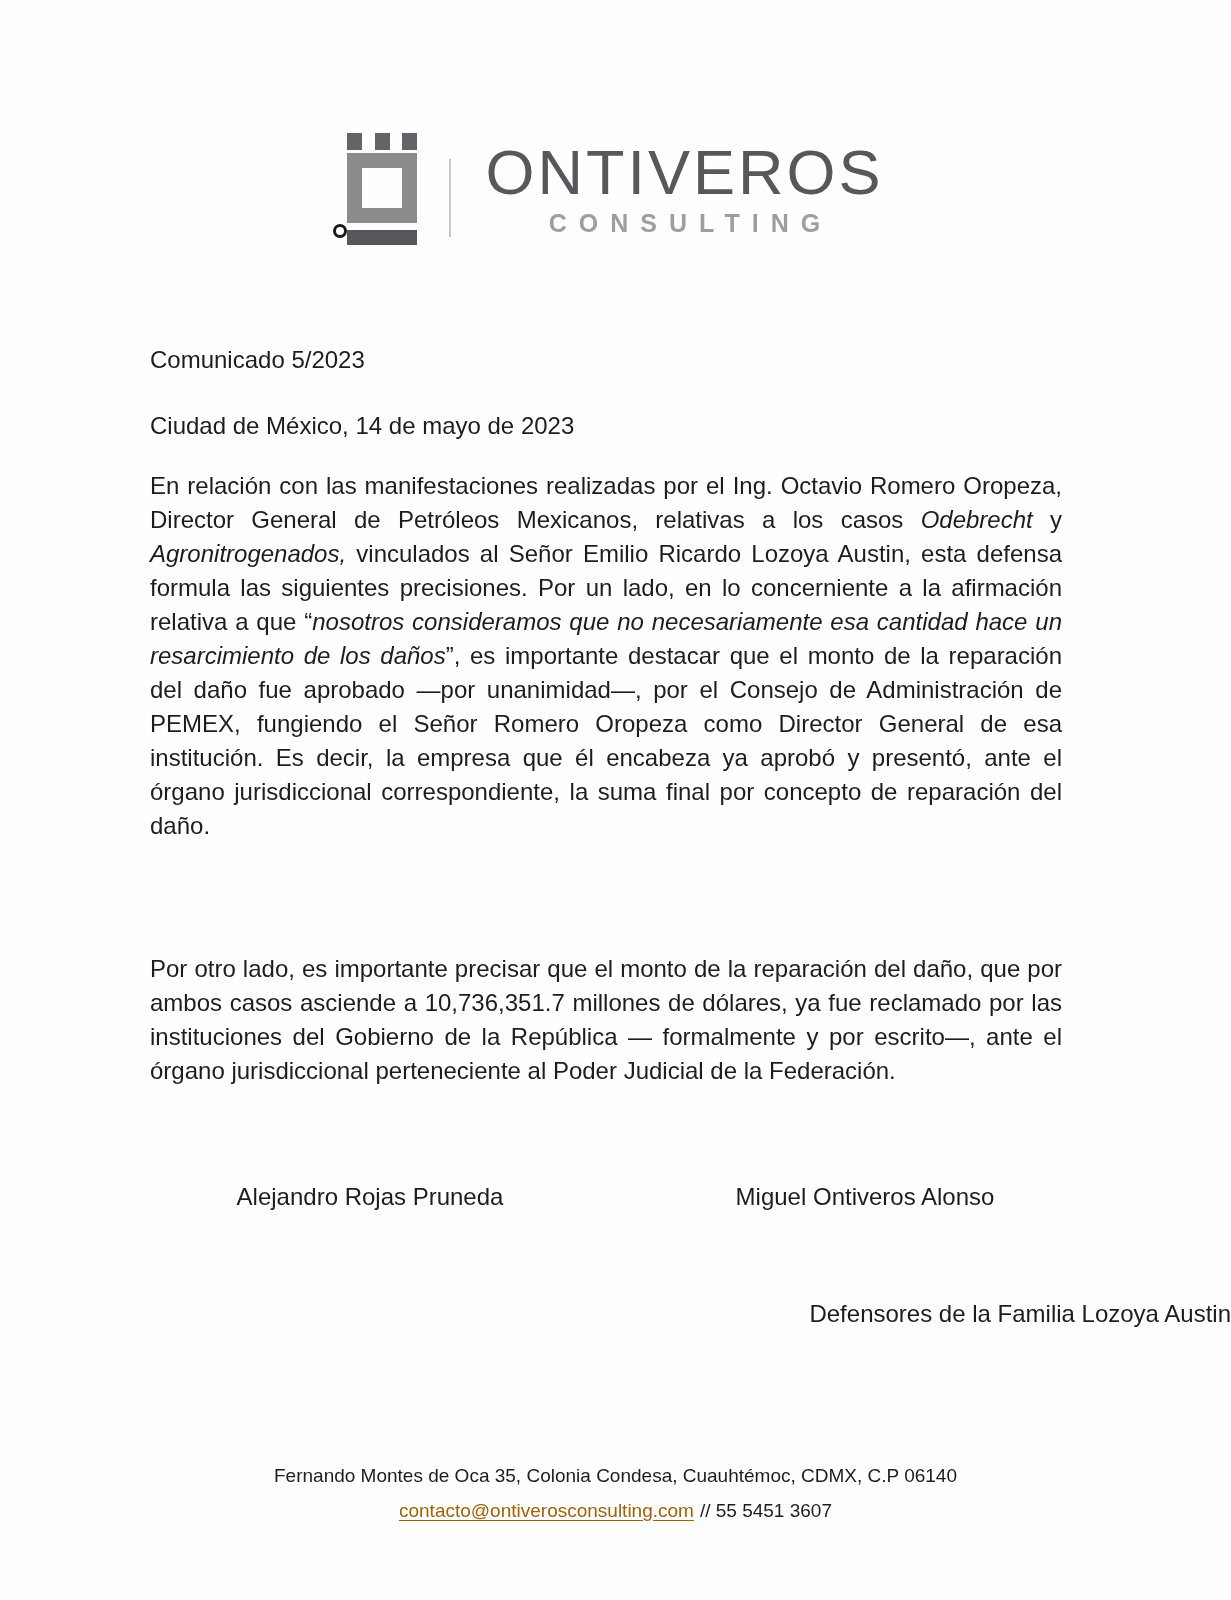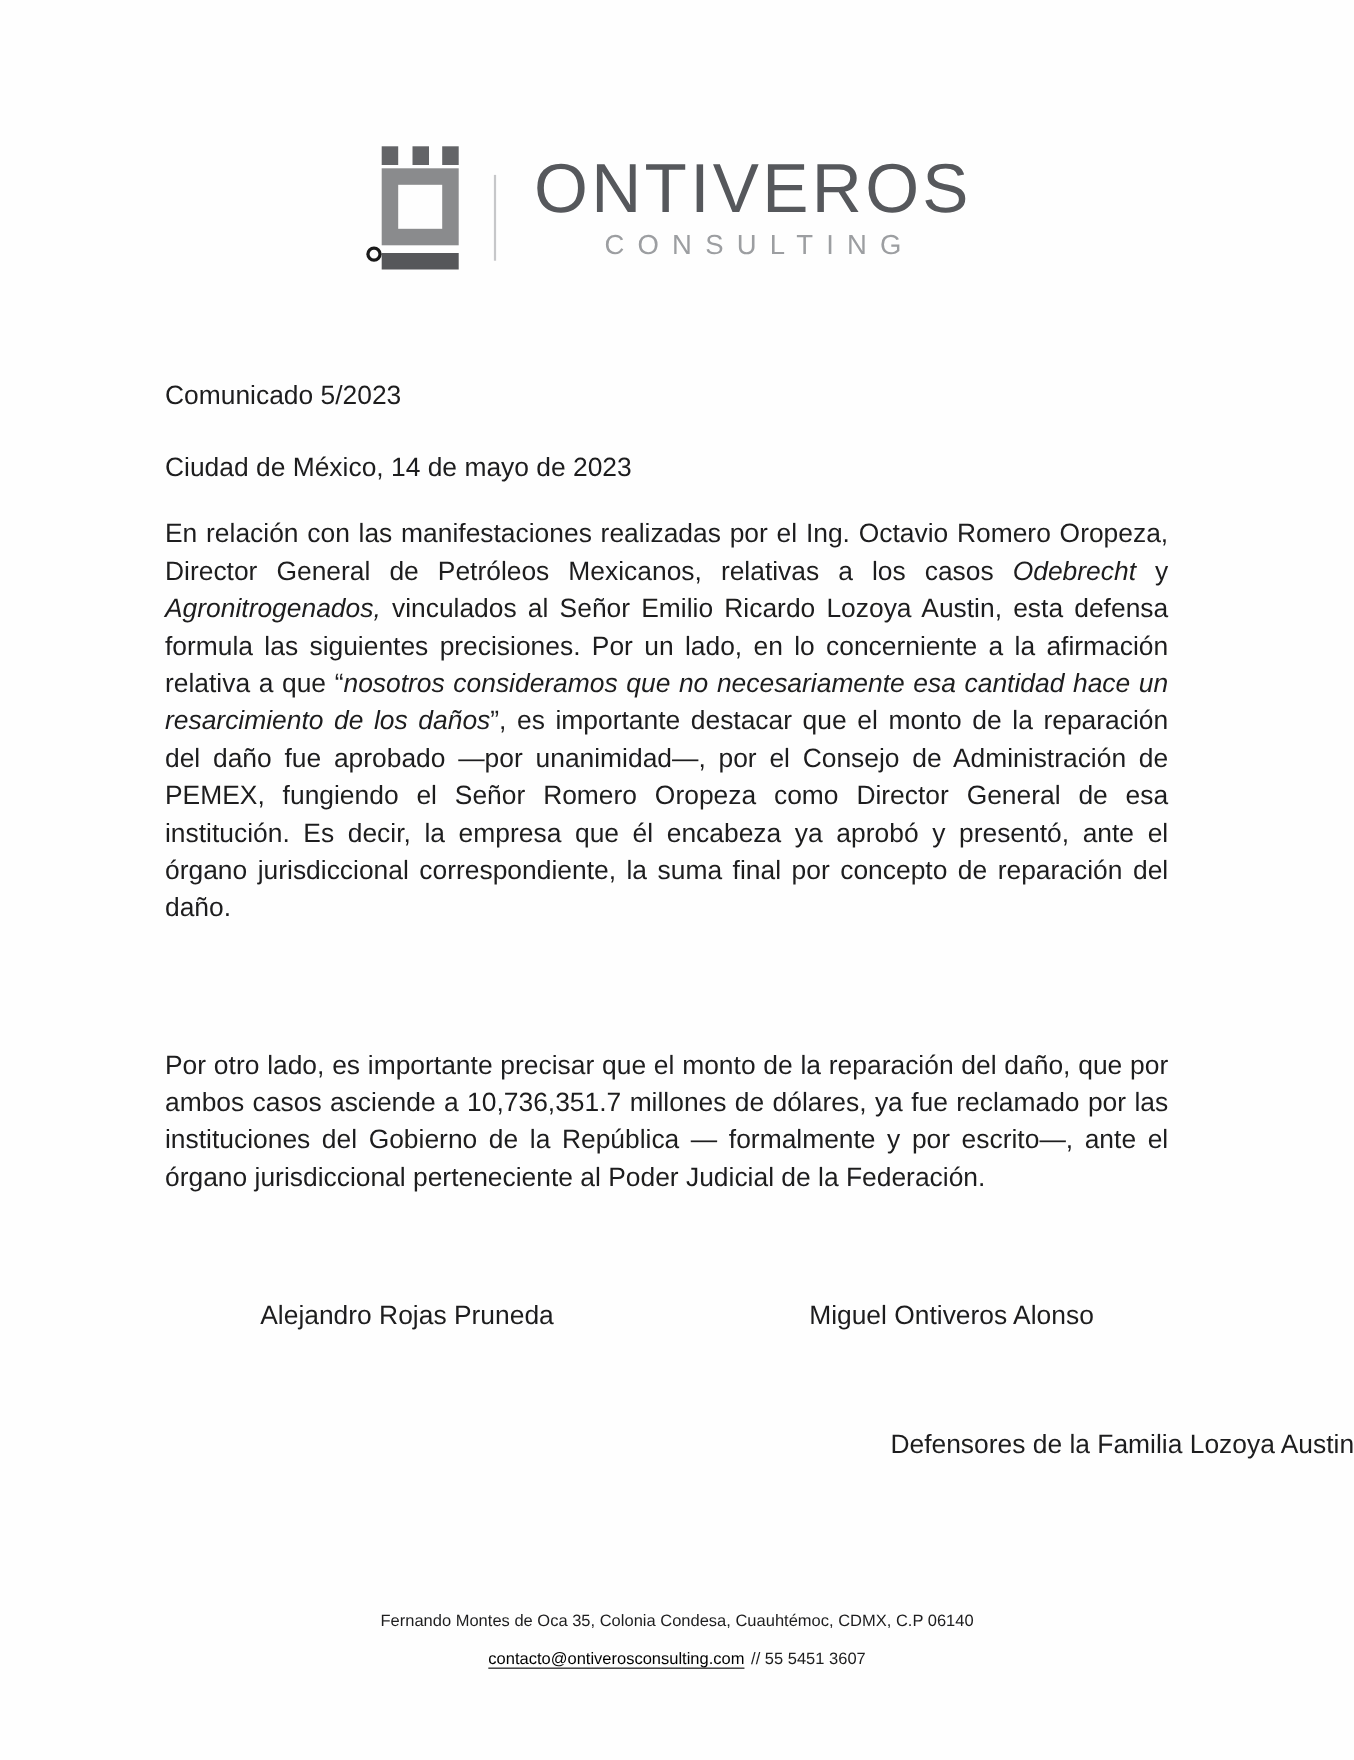--- a/index.html
+++ b/index.html
@@ -61,21 +61,21 @@
     font-size: 63px;
     font-weight: normal;
     letter-spacing: 3px;
     line-height: 1;
     color: #56585c;
     white-space: nowrap;
   }
   .subbrand {
     margin-top: 5px;
     font-size: 25px;
-    font-weight: normal;
+    font-weight: bold;
     letter-spacing: 12px;
     padding-left: 12px;
     color: #9c9ea1;
     white-space: nowrap;
   }
 
   
   .content {
     position: absolute;
     left: 150px;
@@ -112,27 +112,27 @@
     font-size: 24px;
     text-align: right;
   }
 
   
   .footer-address, .footer-contact {
     position: absolute;
     left: 0;
     width: 100%;
     margin: 0;
-    font-size: 15px;
+    font-size: 19px;
     text-align: center;
   }
   .footer-address { top: 1465px; }
   .footer-contact { top: 1500px; }
   .email-link {
-    color: #000000;
+    color: #a16207;
     text-decoration: underline;
     text-underline-offset: 3px;
   }
   .phone { margin-left: 6px; margin-top: 12px; }
 </style>
 </head>
 <body>
 
 <div class="page">
 

